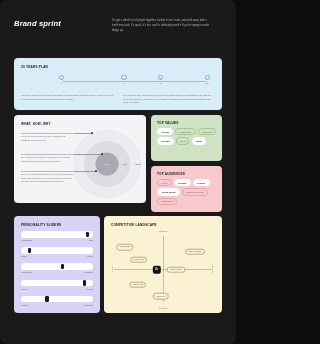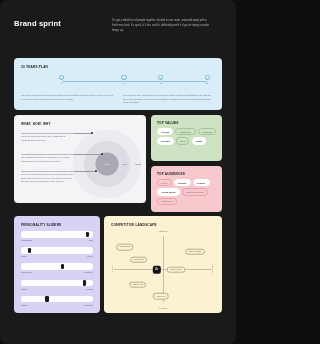--- a/index.html
+++ b/index.html
@@ -11,21 +11,21 @@
   }
   .page {
     position:relative;
     width:236px; height:344px;
     background:#1a1a1a;
     border-radius:7px;
     overflow:hidden;
   }
 
   
-  .header { position:absolute; left:0; top:0; width:236px; height:52px; }
+  .header { position:absolute; left:0; top:0; width:236px; height:52px;font-style:italic; }
   .brand-title {
     position:absolute; left:14px; top:19px;
     font-size:7.6px; font-weight:bold; color:#ffffff; letter-spacing:.15px;
   }
   .header-desc {
     position:absolute; left:112px; top:19px; width:100px;
     font-size:2.6px; line-height:1.85; color:#b9b9b9; letter-spacing:.04px;
   }
 
   

